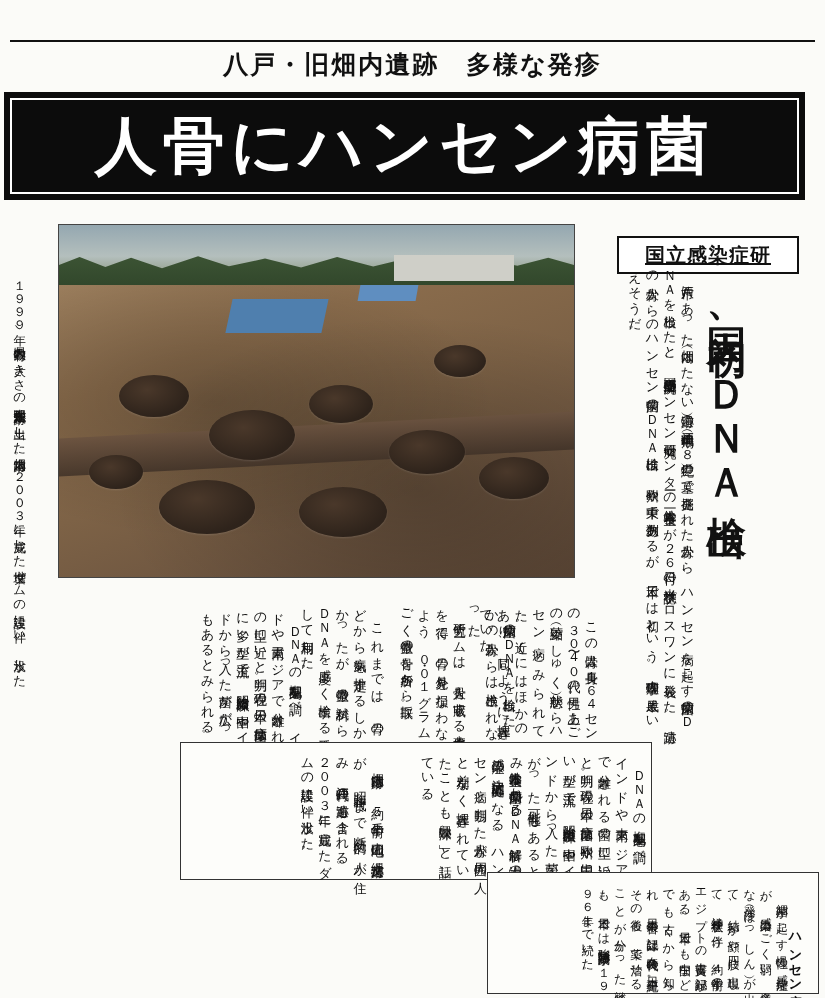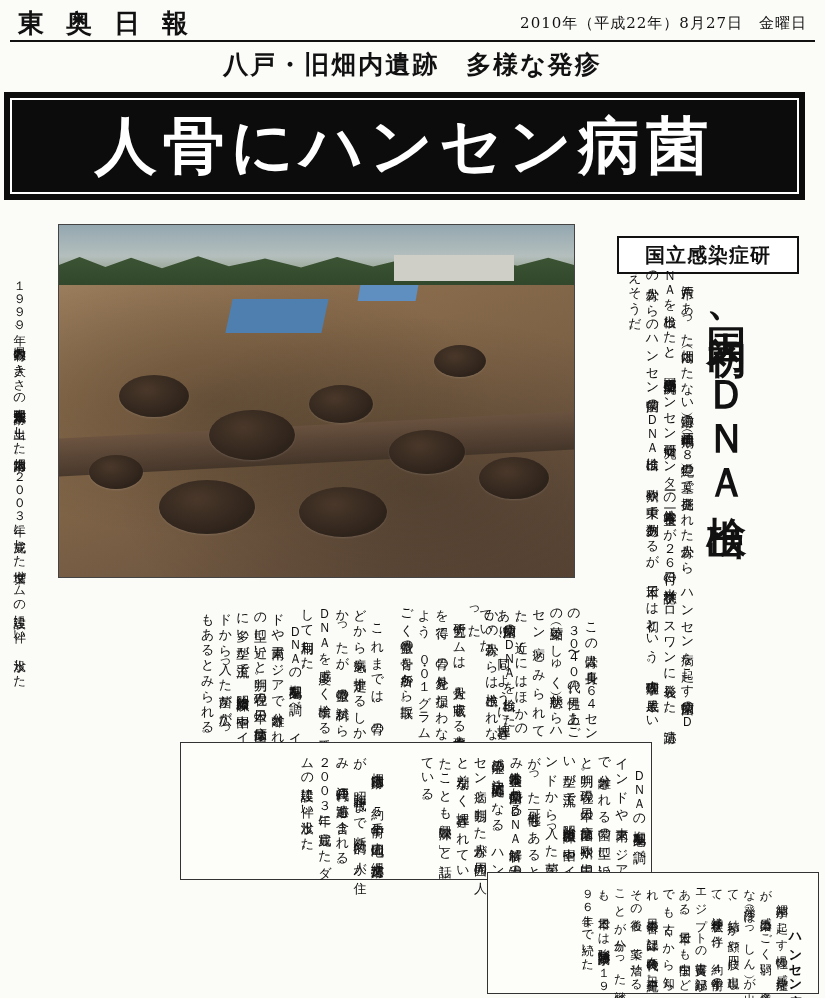--- a/index.html
+++ b/index.html
@@ -177,20 +177,21 @@
     border: 2px solid #111;
     display: flex; align-items: center; justify-content: center;
     background: #fff;
   }
   .agency-box span {
     font-family: "DejaVu Serif", serif;
     font-weight: bold;
     font-size: 20px;
     letter-spacing: 1px;
     color: #111;
+    text-decoration: underline;
   }
   .subhead-vert {
     position: absolute;
     top: 296px; left: 700px;
     height: 500px;
     font-family: "DejaVu Serif", serif;
     font-weight: bold;
     font-size: 40px;
     letter-spacing: 4px;
     writing-mode: vertical-rl;
@@ -237,24 +238,20 @@
     font-weight: bold;
     font-size: 13px;
     color: #111;
   }
 </style>
 </head>
 <body>
 
 <div class="page">
 
-  <div class="masthead">
-    <div class="masthead-title">東奥日報</div>
-    <div class="masthead-date">2010年（平成22年）8月27日　金曜日</div>
-  </div>
   <div class="rule top"></div>
 
   <div class="kicker">八戸・旧畑内遺跡　多様な発疹</div>
 
   <div class="headline-band">
     <div class="inner">
       <div class="headline-text">人骨にハンセン病菌</div>
     </div>
   </div>
 

